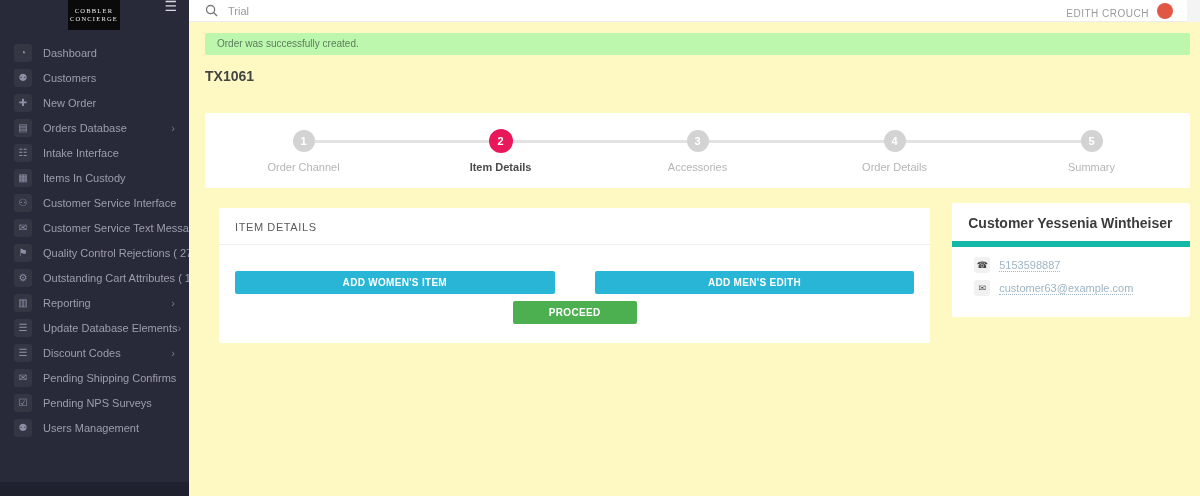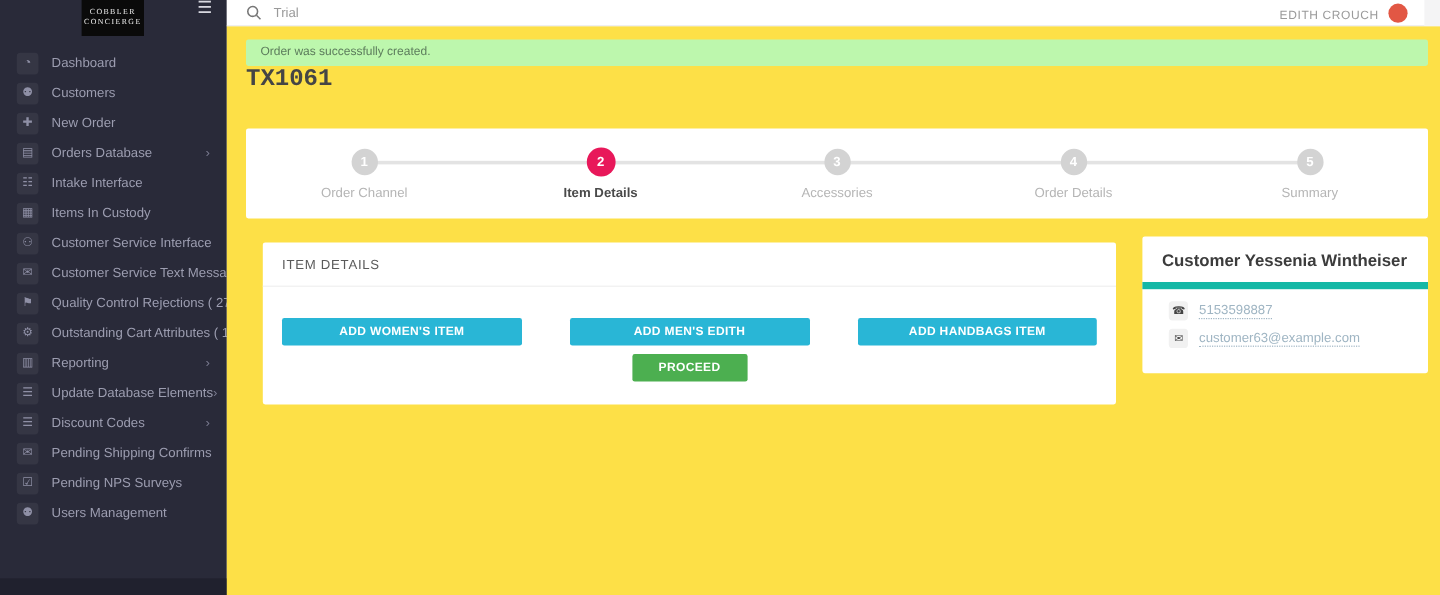--- a/index.html
+++ b/index.html
@@ -23,23 +23,23 @@
   
   .topbar { position:absolute; left:189px; top:0; right:13px; height:22px; background:#ffffff; border-bottom:1px solid #ececec; display:flex; align-items:center; padding:0 14px 0 16px; }
   .search-icon svg { display:block; }
   .search-input { border:none; outline:none; font-size:11px; color:#555; margin-left:10px; width:220px; background:transparent; font-family:"Liberation Sans", sans-serif; }
   .search-input::placeholder { color:#9a9a9a; }
   .user-area { margin-left:auto; display:flex; align-items:flex-end; }
   .user-name { font-size:10px; color:#9a9a9a; letter-spacing:.5px; cursor:pointer; }
   .avatar { width:16px; height:16px; border-radius:50%; background:#e25744; margin-left:8px; cursor:pointer; }
 
   
-  .content { position:absolute; top:22px; left:189px; right:0; bottom:0; background:#fde047; padding:11px 10px 0 16px; }
+  .content { position:absolute; top:22px; left:189px; right:0; bottom:0; background:#fef9c3; padding:11px 10px 0 16px; }
   .alert { background:#bdf7ad; border-radius:2px; height:22px; line-height:22px; padding:0 12px; font-size:10px; color:#5c7c5c; }
-  .page-title { font-size:20px; font-weight:bold; color:#454545;font-family:Liberation Mono, monospace; }
+  .page-title { margin-top:13px; font-size:14px; font-weight:bold; color:#454545; }
 
   
   .stepper { margin-top:29px; background:#ffffff; border-radius:2px; height:75px; position:relative; }
   .step-line { position:absolute; left:10.5%; right:9.8%; top:27px; height:3px; background:#e3e3e3; }
   .steps { display:flex; padding-top:17px; position:relative; }
   .step { flex:1; display:flex; flex-direction:column; align-items:center; cursor:pointer; }
   .circle { width:22px; height:22px; border-radius:50%; background:#d3d3d3; color:#fff; font-size:11px; font-weight:bold; line-height:22px; text-align:center; position:relative; z-index:1; }
   .slabel { margin-top:9px; font-size:11px; color:#b5b5b5; }
   .step.active .circle { width:24px; height:24px; line-height:24px; margin-top:-1px; background:#e8185a; }
   .step.active .slabel { color:#4a4a4a; font-weight:bold; margin-top:8px; }
@@ -47,21 +47,21 @@
   
   .row { display:flex; gap:22px; margin-top:20px; padding-left:14px; align-items:flex-start; }
   .card { background:#ffffff; border-radius:2px; }
   .item-card { width:712px; }
   .card-header { padding:13px 16px 11px; font-size:11px; letter-spacing:.6px; color:#5a5a5a; border-bottom:1px solid #efefef; }
   .card-body { padding:26px 16px 19px; }
   .btn-row { display:flex; gap:40px; }
   .btn { border:none; border-radius:2px; color:#fff; font-size:10px; font-weight:bold; letter-spacing:.3px; height:23px; cursor:pointer; font-family:"Liberation Sans", sans-serif; }
   .btn-cyan { flex:1; background:#29b6d6; }
   .proceed-wrap { text-align:center; margin-top:7px; }
-  .btn-green { width:96px; background:#4caf50; }
+  .btn-green { width:124px; background:#4caf50; }
 
   .customer-card { width:238px; margin-top:-5px; }
   .cust-title { padding:12px 16px 10px; font-size:14px; font-weight:bold; color:#3c3c3c; border-bottom:6px solid #14b8a6; }
   .cust-body { padding:10px 16px 14px 22px; }
   .contact-row { display:flex; align-items:center; margin-bottom:7px; }
   .c-icon { flex:none; width:16px; height:16px; background:#f1f1f1; border-radius:3px; font-size:9px; line-height:16px; text-align:center; color:#444; margin-right:9px; }
   .c-link { font-size:11px; color:#9fb5c3; text-decoration:none; border-bottom:1px dotted #9fb5c3; cursor:pointer; }
 </style>
 </head>
 <body>
@@ -198,21 +198,20 @@
     </section>
 
     <div class="row">
 
       <section class="card item-card">
         <div class="card-header">ITEM DETAILS</div>
         <div class="card-body">
           <div class="btn-row">
             <button class="btn btn-cyan">ADD WOMEN'S ITEM</button>
             <button class="btn btn-cyan">ADD MEN'S EDITH</button>
-            <button class="btn btn-cyan">ADD HANDBAGS ITEM</button>
           </div>
           <div class="proceed-wrap">
             <button class="btn btn-green">PROCEED</button>
           </div>
         </div>
       </section>
 
       <section class="card customer-card">
         <div class="cust-title">Customer Yessenia Wintheiser</div>
         <div class="cust-body">

